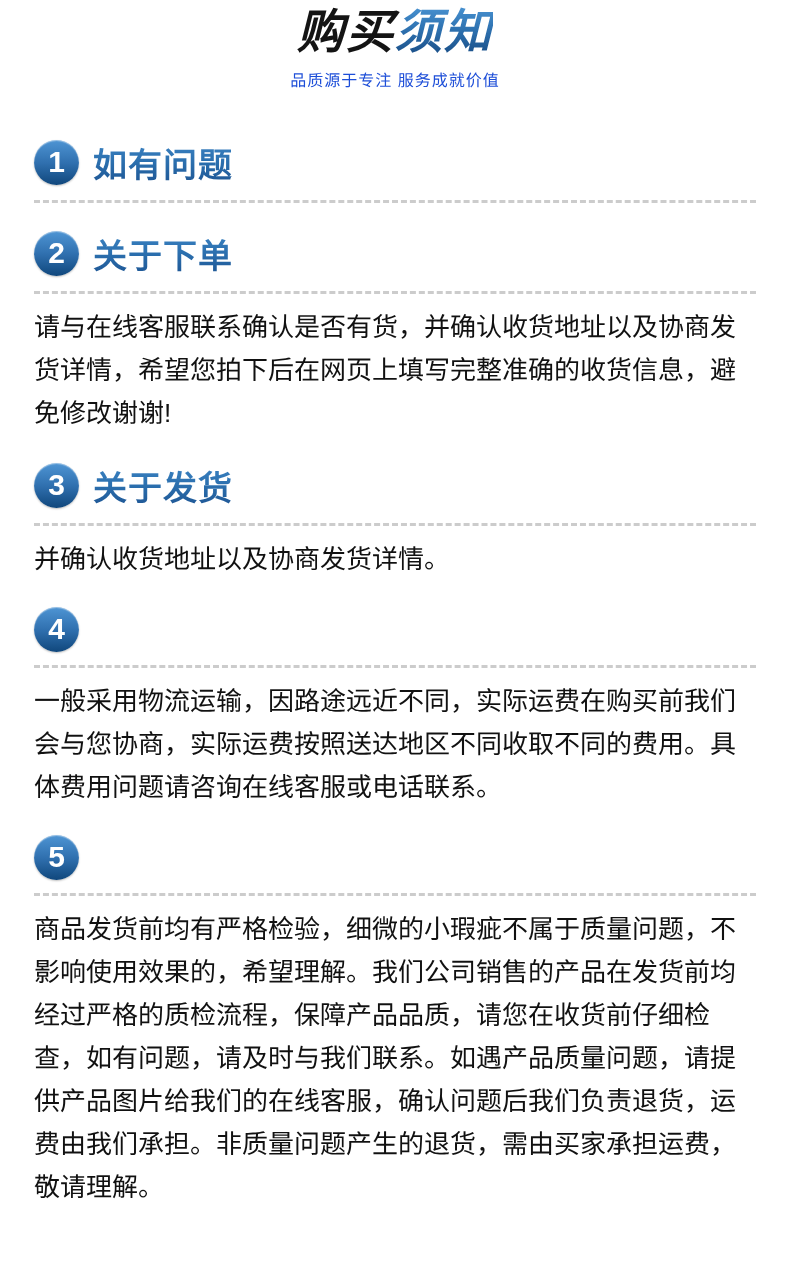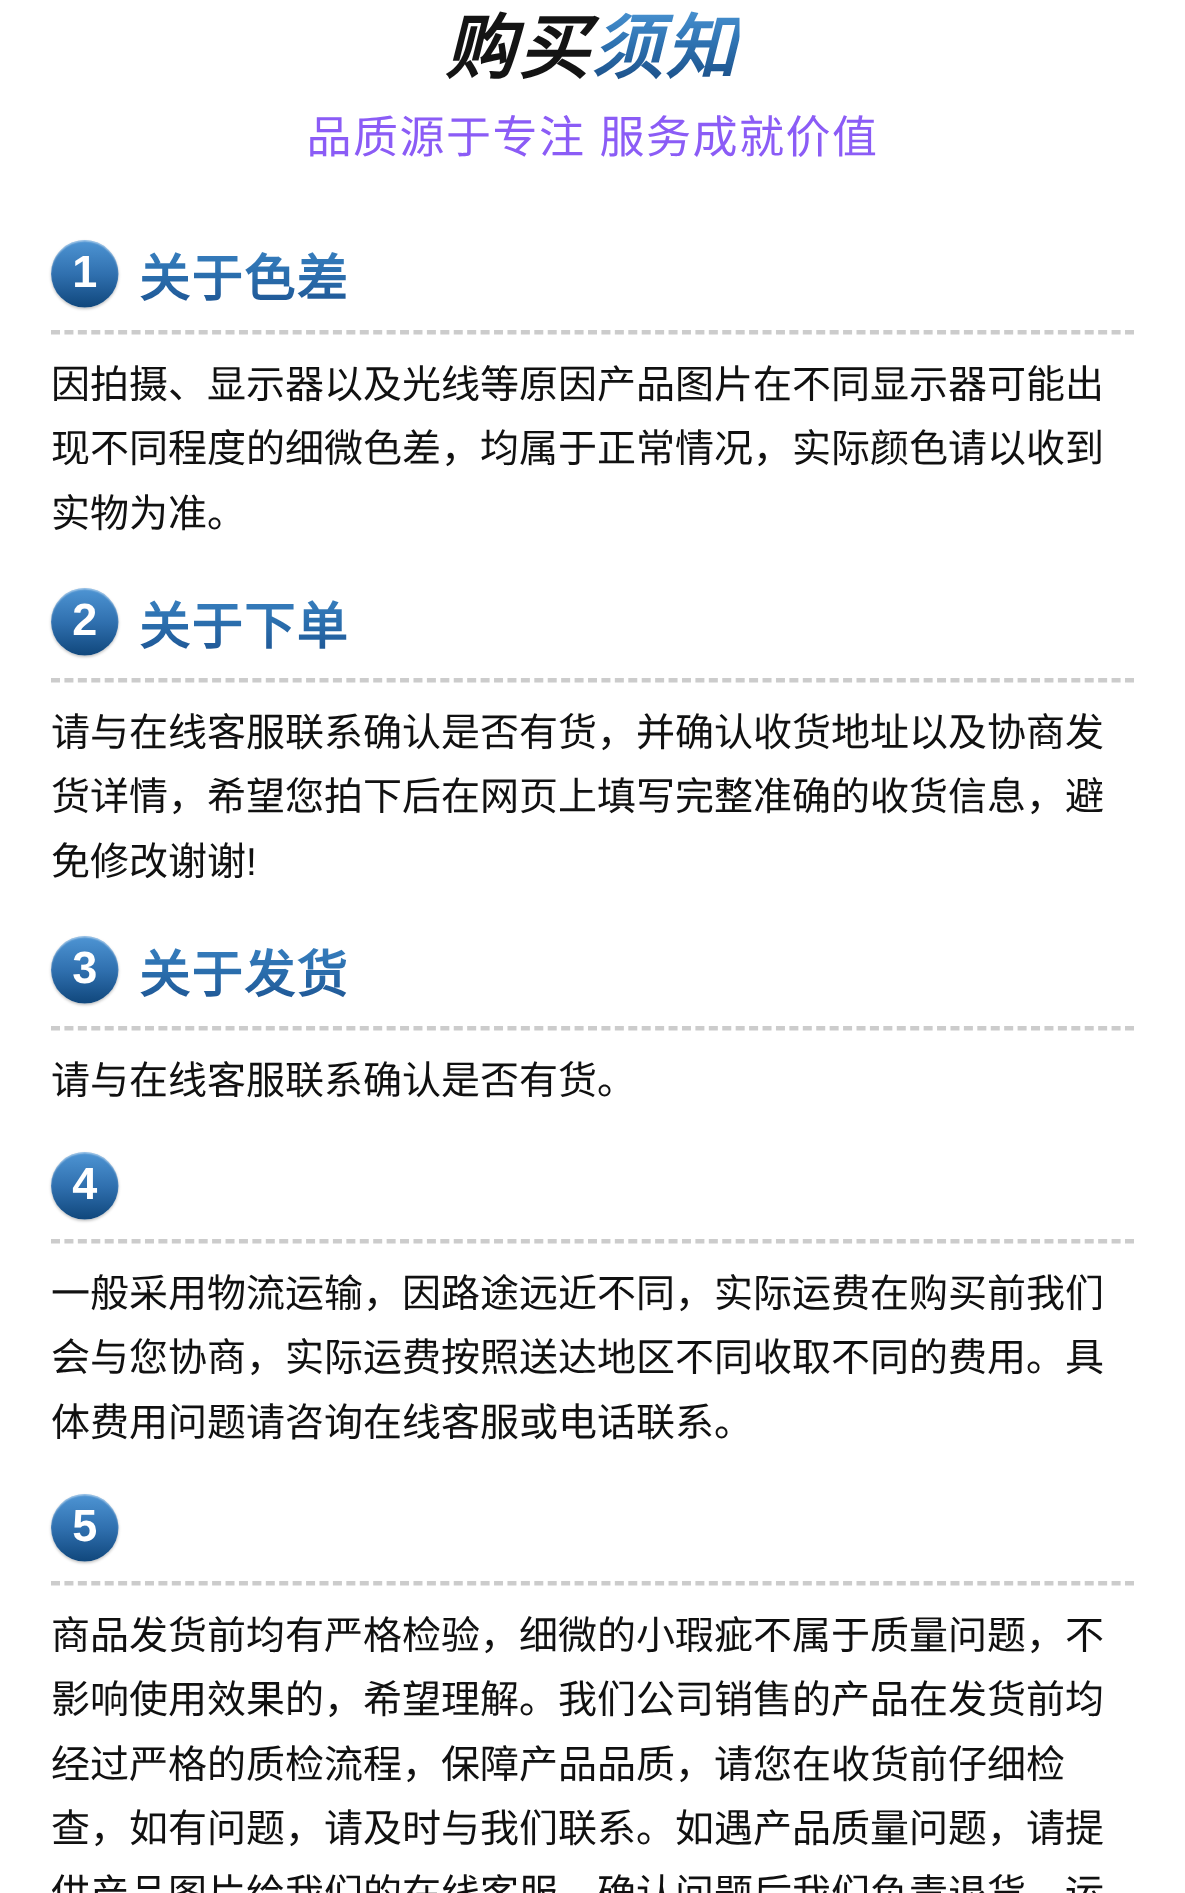--- a/index.html
+++ b/index.html
@@ -36,24 +36,24 @@
       background: linear-gradient(180deg, #4a94d3 0%, #2e72b1 45%, #184b83 100%);
       -webkit-background-clip: text;
       background-clip: text;
       color: transparent;
     }
   }
 
   .page-subtitle {
     text-align: center;
     margin-top: 9px;
-    font-size: 30px;
+    font-size: 16px;
     font-weight: 500;
     letter-spacing: 1px;
-    color: #8b5cf6;
+    color: #1d4ed8;
   }
 
   
   .section { margin-top: 26px; }
   .section:first-of-type { margin-top: 47px; }
 
   .section-header {
     display: flex;
     align-items: center;
     gap: 14px;
@@ -112,42 +112,41 @@
 
 <div class="page">
 
   <h1 class="page-title"><span class="title-black">购买</span><span class="title-blue">须知</span></h1>
 
   <div class="page-subtitle">品质源于专注 服务成就价值</div>
 
   <section class="section">
     <div class="section-header">
       <span class="num-badge">1</span>
-      <span class="section-title">关于色差</span>
+      <span class="section-title">如有问题</span>
     </div>
     <hr class="section-divider">
-    <p class="section-body">因拍摄、显示器以及光线等原因产品图片在不同显示器可能出现不同程度的细微色差，均属于正常情况，实际颜色请以收到实物为准。</p>
   </section>
 
   <section class="section">
     <div class="section-header">
       <span class="num-badge">2</span>
       <span class="section-title">关于下单</span>
     </div>
     <hr class="section-divider">
     <p class="section-body">请与在线客服联系确认是否有货，并确认收货地址以及协商发货详情，希望您拍下后在网页上填写完整准确的收货信息，避免修改谢谢!</p>
   </section>
 
   <section class="section">
     <div class="section-header">
       <span class="num-badge">3</span>
       <span class="section-title">关于发货</span>
     </div>
     <hr class="section-divider">
-    <p class="section-body">请与在线客服联系确认是否有货。</p>
+    <p class="section-body">并确认收货地址以及协商发货详情。</p>
   </section>
 
   <section class="section">
     <div class="section-header">
       <span class="num-badge">4</span>
     </div>
     <hr class="section-divider">
     <p class="section-body">一般采用物流运输，因路途远近不同，实际运费在购买前我们会与您协商，实际运费按照送达地区不同收取不同的费用。具体费用问题请咨询在线客服或电话联系。</p>
   </section>
 

